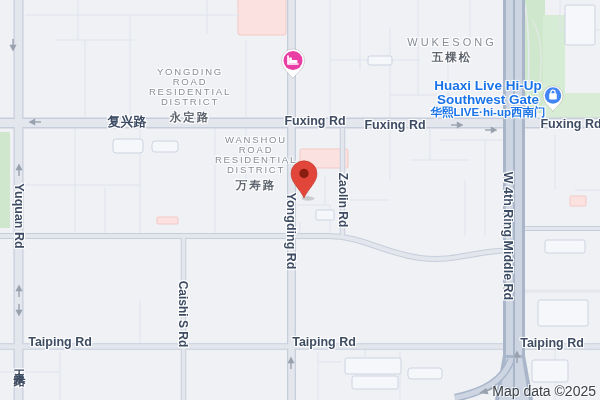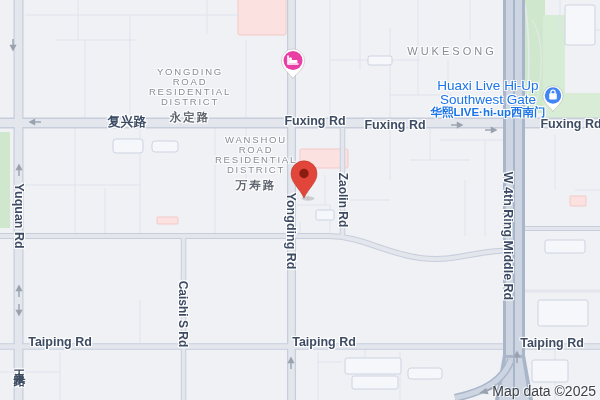--- a/index.html
+++ b/index.html
@@ -18,21 +18,21 @@
   .road-big{font-size:13px;font-weight:700;color:#3b4a63;}
   .rot{transform:translate(-50%,-50%) rotate(90deg);}
   .vert-cn{
     writing-mode:vertical-rl;text-orientation:upright;letter-spacing:3px;
     transform:translate(-50%,-50%);font-size:12px;font-weight:600;color:#3e4c63;
   }
   .district{text-align:center;}
   .district .dl{font-size:9.5px;font-weight:400;letter-spacing:1.8px;color:#868d96;line-height:10px;}
   .district .dcn{font-size:11.5px;font-weight:600;letter-spacing:2px;color:#5d646e;margin-top:3px;}
   .poi-blue{text-align:center;}
-  .poi-blue .pl{font-size:13.5px;font-weight:400;color:#1a73e8;line-height:13.5px;}
+  .poi-blue .pl{font-size:13.5px;font-weight:700;color:#1a73e8;line-height:13.5px;}
   .poi-blue .pcn{font-size:11.5px;font-weight:600;color:#1a73e8;line-height:12px;}
   #google-logo{
     position:absolute;left:8px;top:376px;font-size:19px;font-weight:700;
     letter-spacing:.5px;text-shadow:0 0 2px #fff;margin-top:25px;
   }
   #attribution{
     position:absolute;right:4px;top:383px;font-size:14px;color:#3c4147;
     text-shadow:-1px -1px 0 rgba(255,255,255,.8),1px 1px 0 rgba(255,255,255,.8);
   }
 </style>
@@ -206,20 +206,21 @@
     </div>
     <div class="lbl district" style="left:256px;top:164px">
       <div class="dl">WANSHOU</div>
       <div class="dl">ROAD</div>
       <div class="dl">RESIDENTIAL</div>
       <div class="dl">DISTRICT</div>
       <div class="dcn">万寿路</div>
     </div>
     <div class="lbl district" style="left:452px;top:51px">
       <div class="dl" style="font-size:11px;letter-spacing:3px">WUKESONG</div>
+      <div class="dcn">五棵松</div>
     </div>
 
     <div class="lbl poi-blue" style="left:488px;top:98px">
       <div class="pl">Huaxi Live Hi-Up</div>
       <div class="pl">Southwest Gate</div>
       <div class="pcn">华熙LIVE·hi-up西南门</div>
     </div>
   </div>
 
   <svg class="layer" width="600" height="400" viewBox="0 0 600 400">

